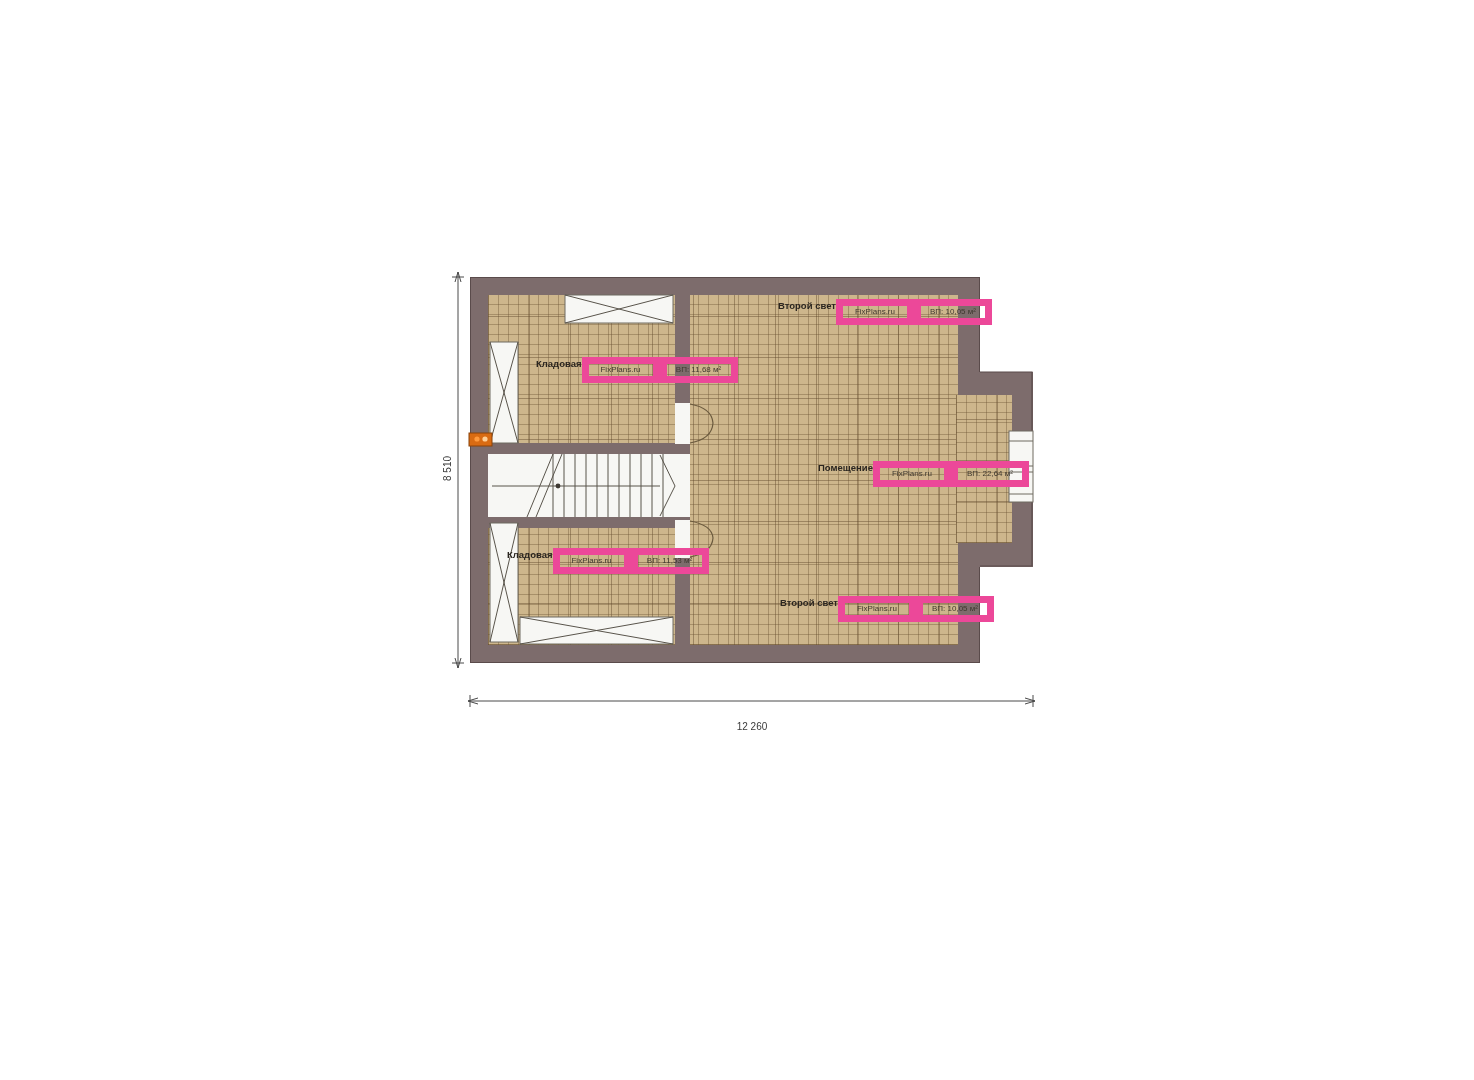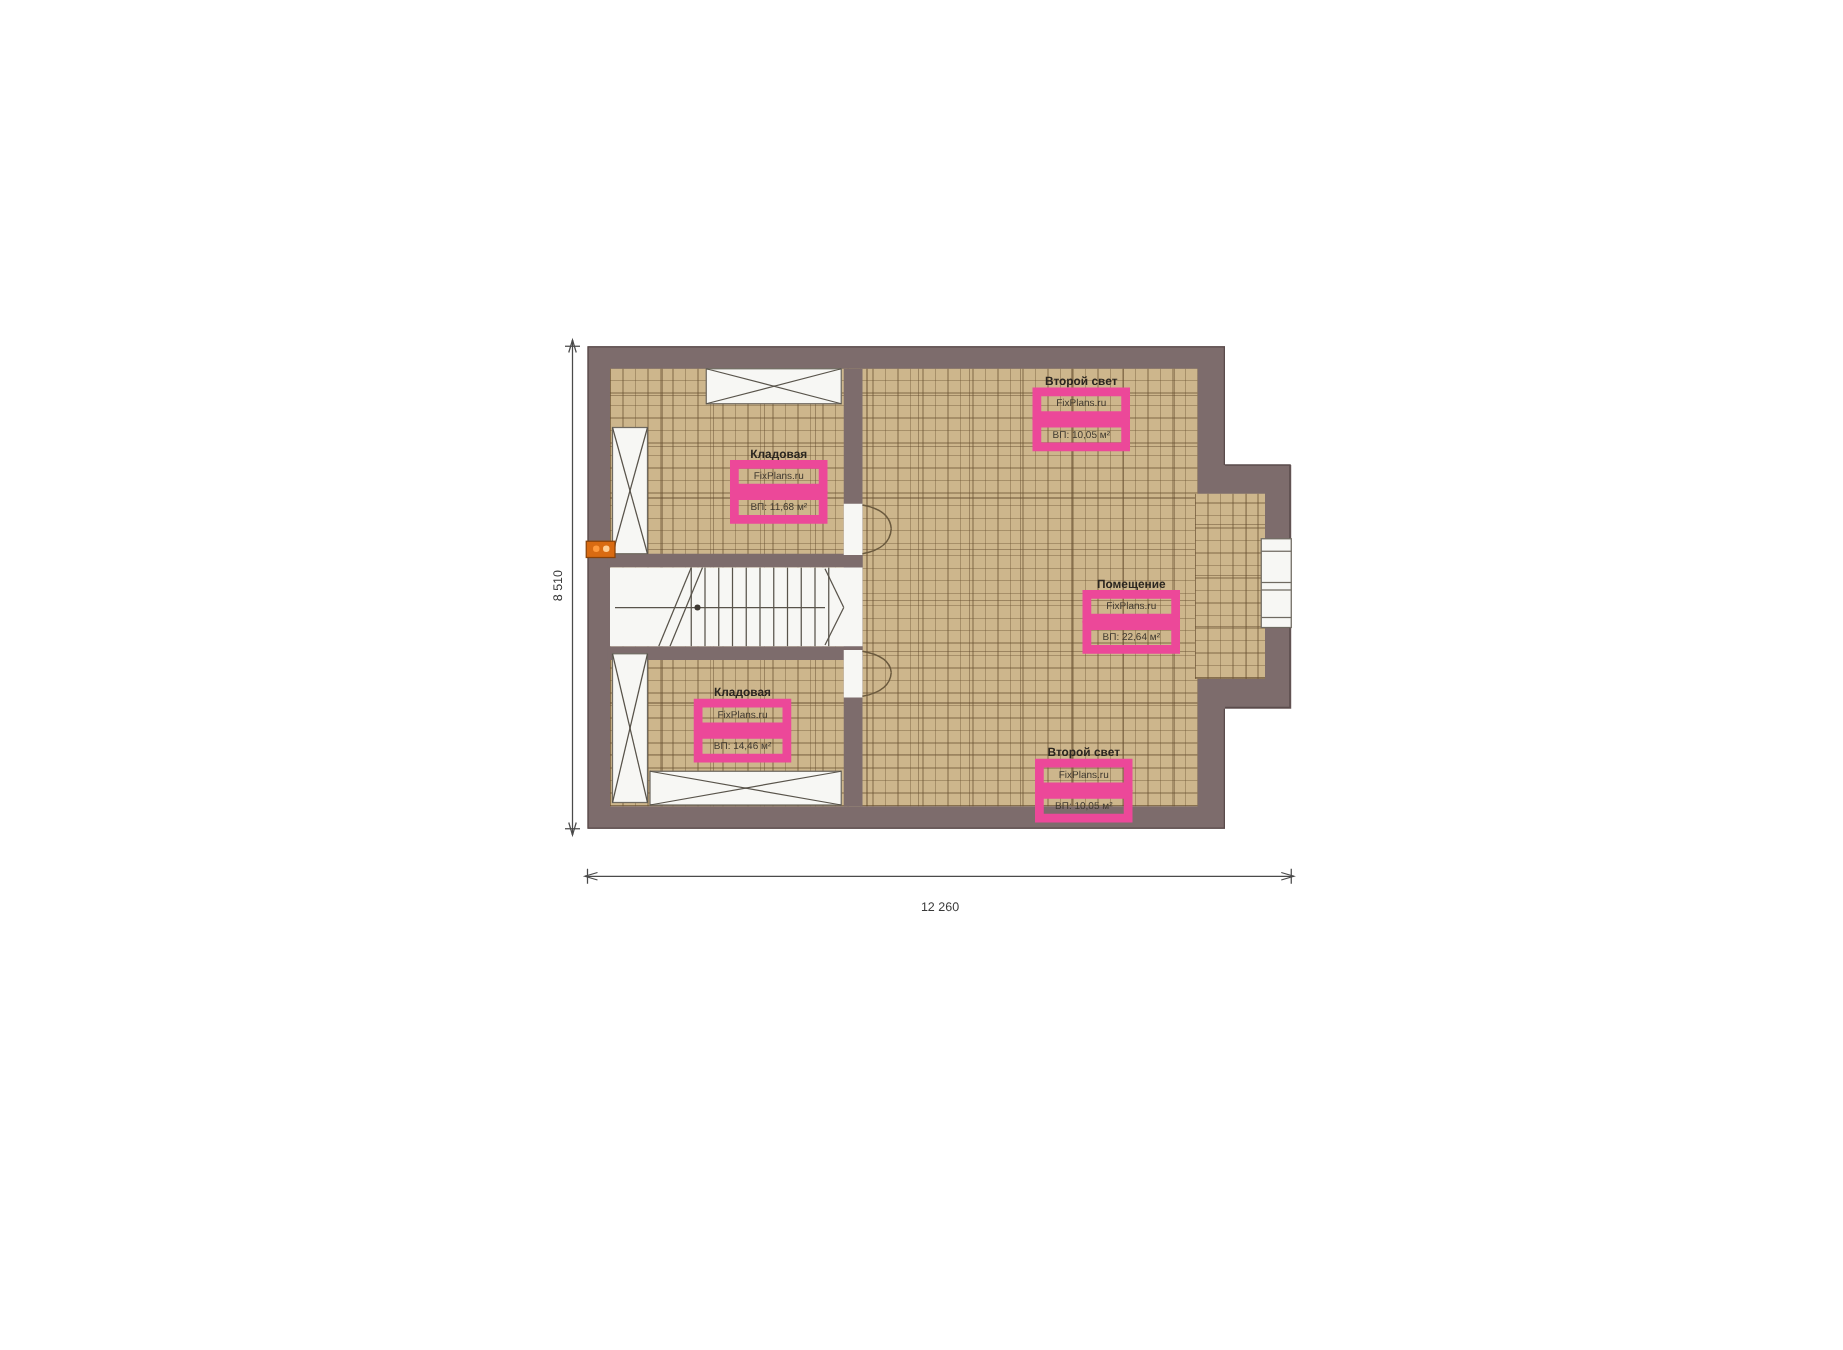--- a/index.html
+++ b/index.html
@@ -19,22 +19,22 @@
     background-color:var(--floor,#cdb68c);
     background-image:
       repeating-linear-gradient(0deg, rgba(104,80,48,.38) 0 1px, transparent 1px 10px),
       repeating-linear-gradient(90deg, rgba(104,80,48,.38) 0 1px, transparent 1px 10px),
       repeating-linear-gradient(0deg, rgba(88,64,36,.42) 0 1px, transparent 1px 41px),
       repeating-linear-gradient(90deg, rgba(88,64,36,.42) 0 1px, transparent 1px 41px);
   }
   .white{background:#f7f7f4;}
   
   .room-label{
-    position:absolute;display:flex;flex-direction:column;align-items:center;
-    width:110px;z-index:30;pointer-events:none;padding-left:32px;
+    position:absolute;display:flex;
+    width:110px;z-index:30;pointer-events:none;
   }
   .room-label .title{
     font-size:9.5px;font-weight:bold;color:#2b2620;line-height:11px;
     white-space:nowrap;
   }
   .room-label .box{
     border:7px solid #ec4899;font-size:8px;color:#3e382f;
     padding:1px 4px;line-height:10px;min-width:56px;text-align:center;
     white-space:nowrap;margin-top:-1px;background:transparent;
   }
@@ -171,21 +171,21 @@
 
   <div class="room-label" style="left:818px;top:462px;">
     <div class="title">Помещение</div>
     <div class="box">FixPlans.ru</div>
     <div class="box">ВП: 22,64 м²</div>
   </div>
 
   <div class="room-label" style="left:507px;top:549px;">
     <div class="title">Кладовая</div>
     <div class="box">FixPlans.ru</div>
-    <div class="box">ВП: 14,46 м²</div>
+    <div class="box">ВП: 11,53 м²</div>
   </div>
 
   <div class="room-label" style="left:780px;top:597px;">
     <div class="title">Второй свет</div>
     <div class="box">FixPlans.ru</div>
     <div class="box">ВП: 10,05 м²</div>
   </div>
 
   <div class="dim-label vert" style="left:417px;top:463px;width:60px;">8 510</div>
   <div class="dim-label" style="left:712px;top:686px;width:80px;margin-top:35px;">12 260</div>

